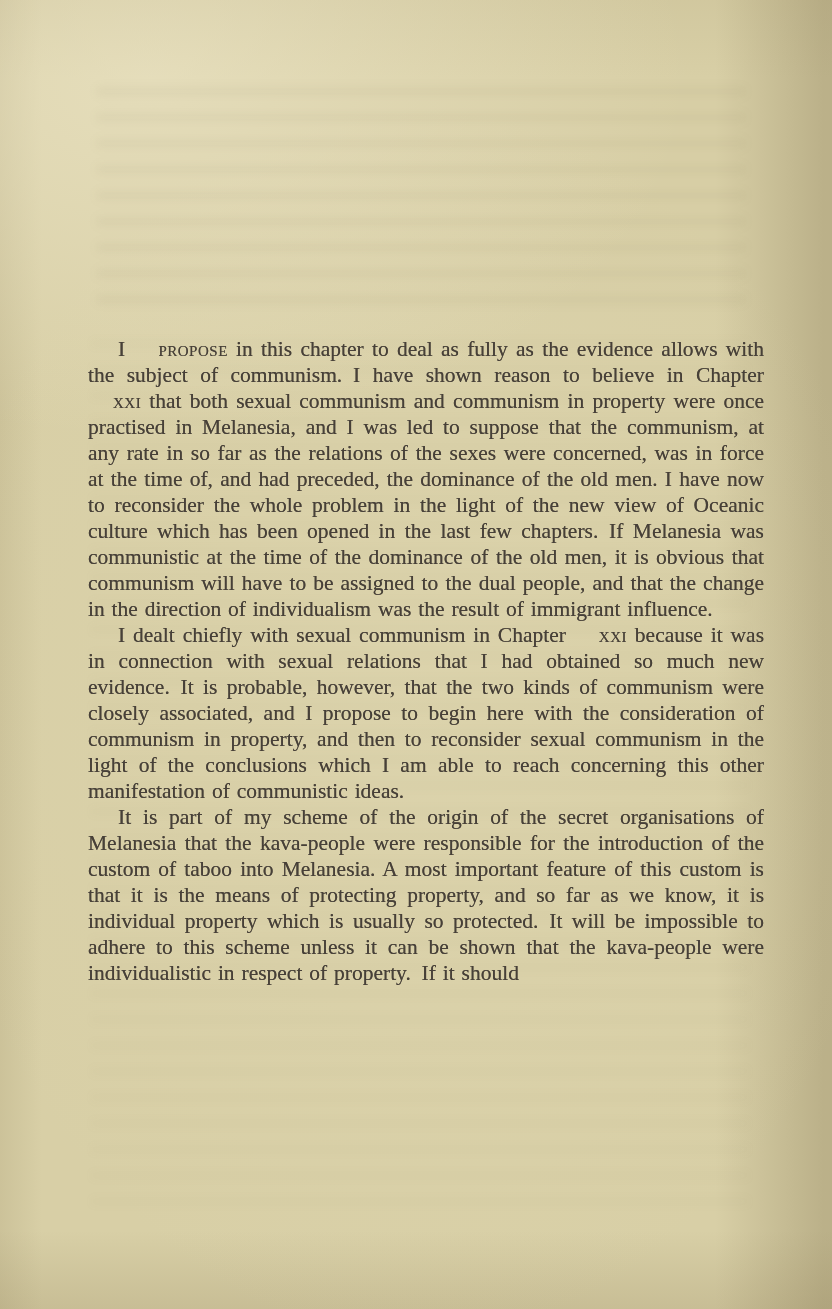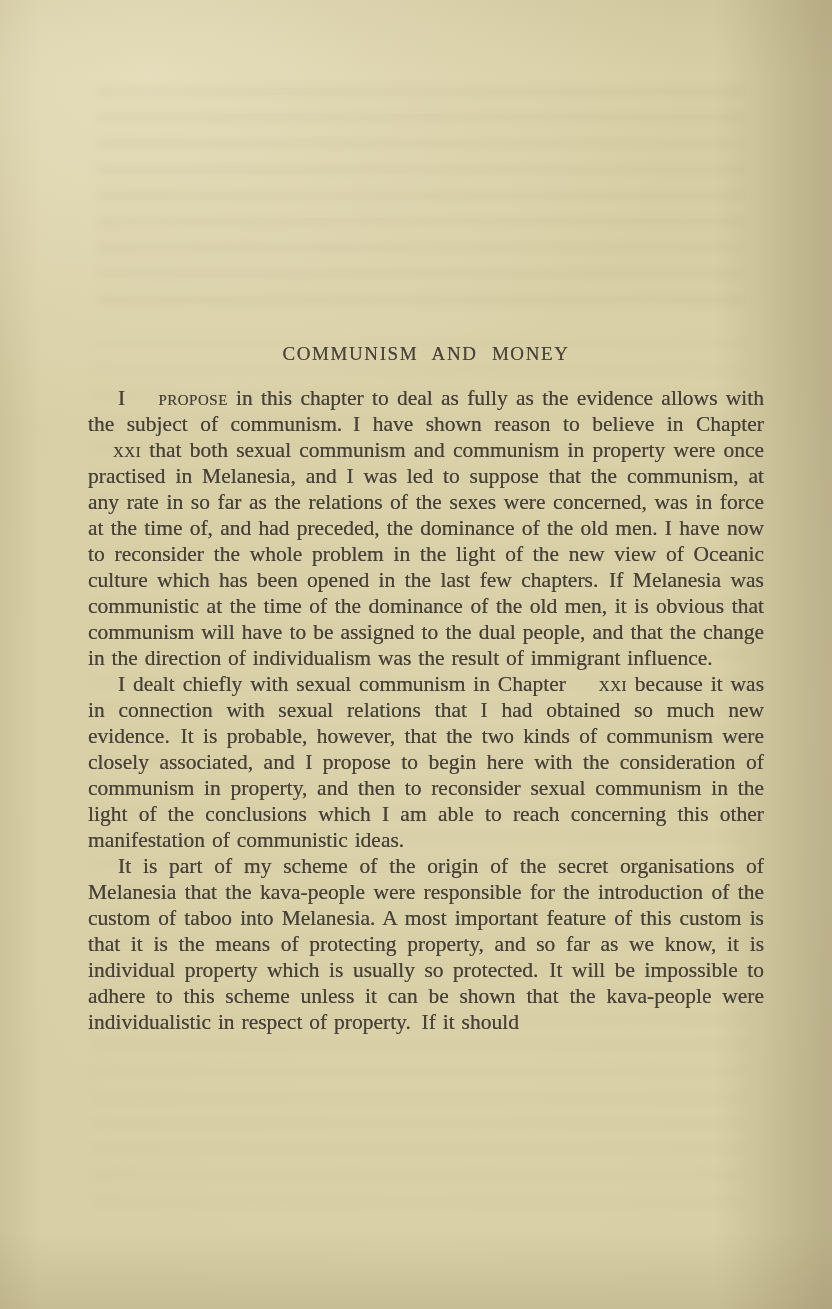--- a/index.html
+++ b/index.html
@@ -82,20 +82,19 @@
   }
 </style>
 </head>
 <body>
 
 <div class="page">
   <div class="ghost ghost-top"></div>
   <div class="ghost ghost-body"></div>
 
   <div class="content">
-    <h2 class="chapter-subtitle">COMMUNISM AND MONEY</h2>
     <div class="body-text">
         <p><span>I </span><span class="sc">propose</span><span> in this chapter to deal as fully as the evidence allows with the subject of communism. I have shown reason to believe in Chapter </span><span class="sc">xxi</span><span> that both sexual communism and communism in property were once practised in Melanesia, and I was led to suppose that the communism, at any rate in so far as the relations of the sexes were concerned, was in force at the time of, and had preceded, the dominance of the old men. I have now to reconsider the whole problem in the light of the new view of Oceanic culture which has been opened in the last few chapters. If Melanesia was communistic at the time of the dominance of the old men, it is obvious that communism will have to be assigned to the dual people, and that the change in the direction of individualism was the result of immigrant influence.</span></p>
         <p><span>I dealt chiefly with sexual communism in Chapter </span><span class="sc">xxi</span><span> because it was in connection with sexual relations that I had obtained so much new evidence. It is probable, however, that the two kinds of communism were closely associated, and I propose to begin here with the consideration of communism in property, and then to reconsider sexual communism in the light of the conclusions which I am able to reach concerning this other manifestation of communistic ideas.</span></p>
         <p><span>It is part of my scheme of the origin of the secret organisations of Melanesia that the kava-people were responsible for the introduction of the custom of taboo into Melanesia. A most important feature of this custom is that it is the means of protecting property, and so far as we know, it is individual property which is usually so protected. It will be impossible to adhere to this scheme unless it can be shown that the kava-people were individualistic in respect of property. If it should</span></p>
       </div>
   </div>
 </div>
 
 </body></html>

